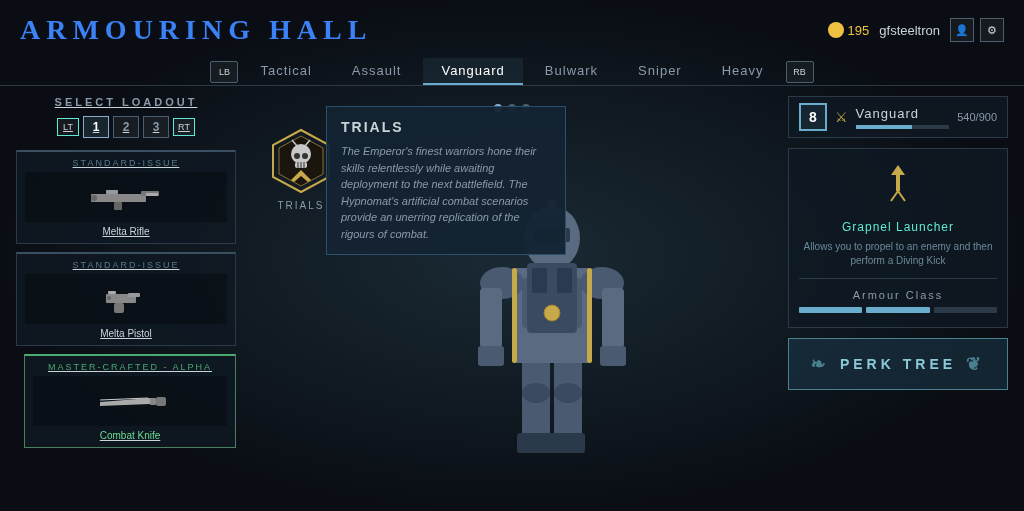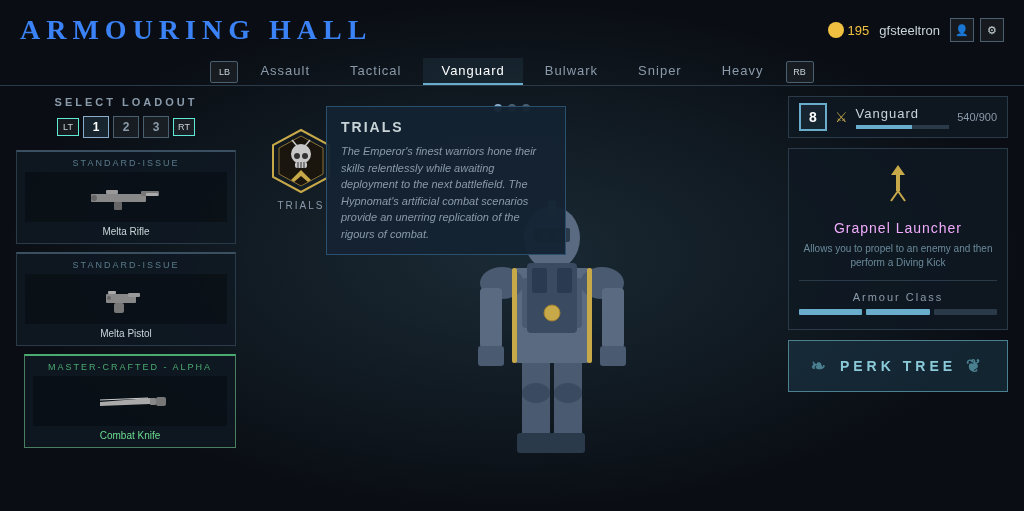--- a/index.html
+++ b/index.html
@@ -134,20 +134,21 @@
       display: flex;
       height: calc(511px - 105px);
       padding: 10px 16px;
       gap: 10px;
     }
 
     
     .left-panel {
       width: 220px;
       flex-shrink: 0;
+      text-decoration: underline;
     }
 
     .select-loadout-title {
       text-align: center;
       font-size: 11px;
       letter-spacing: 3px;
       color: #8a9aaa;
       margin-bottom: 8px;
       font-weight: bold;
     }
@@ -386,22 +387,22 @@
       gap: 6px;
     }
 
     .perk-icon {
       color: #c8a94a;
       font-size: 28px;
       margin-bottom: 4px;
     }
 
     .perk-name {
-      font-size: 14px;
-      color: #f0abfc;
+      font-size: 12px;
+      color: #5eead4;
       text-align: left;
       letter-spacing: 1px;
     }
 
     .perk-desc {
       font-size: 10px;
       color: #6a8a9a;
       text-align: center;
       line-height: 1.4;
     }
@@ -484,22 +485,22 @@
       <div class="header-icon-btn">👤</div>
       <div class="header-icon-btn">⚙</div>
     </div>
   </div>
 </div>
 
 <div class="nav-bar">
   <div class="nav-btn-small">
     <span>LB</span>
   </div>
+  <div class="nav-tab">Tactical</div>
   <div class="nav-tab">Assault</div>
-  <div class="nav-tab">Tactical</div>
   <div class="nav-tab active">Vanguard</div>
   <div class="nav-tab">Bulwark</div>
   <div class="nav-tab">Sniper</div>
   <div class="nav-tab">Heavy</div>
   <div class="nav-btn-small">
     <span>RB</span>
   </div>
 </div>
 
 <div class="main">

